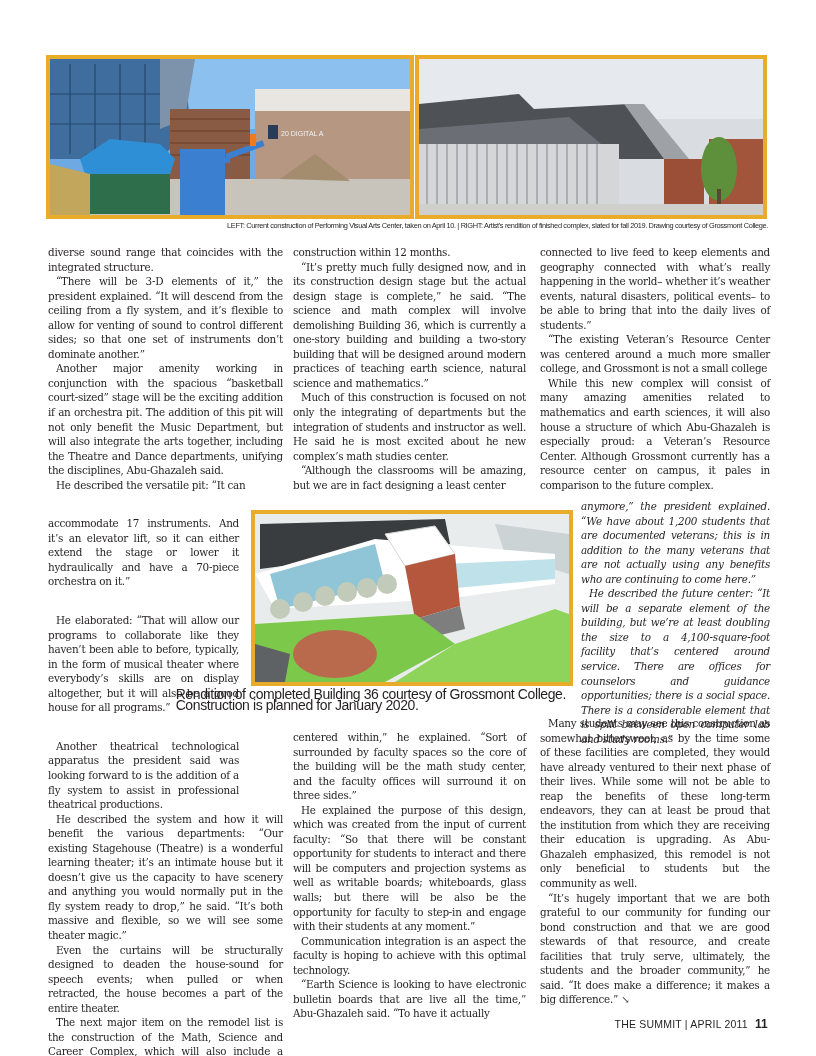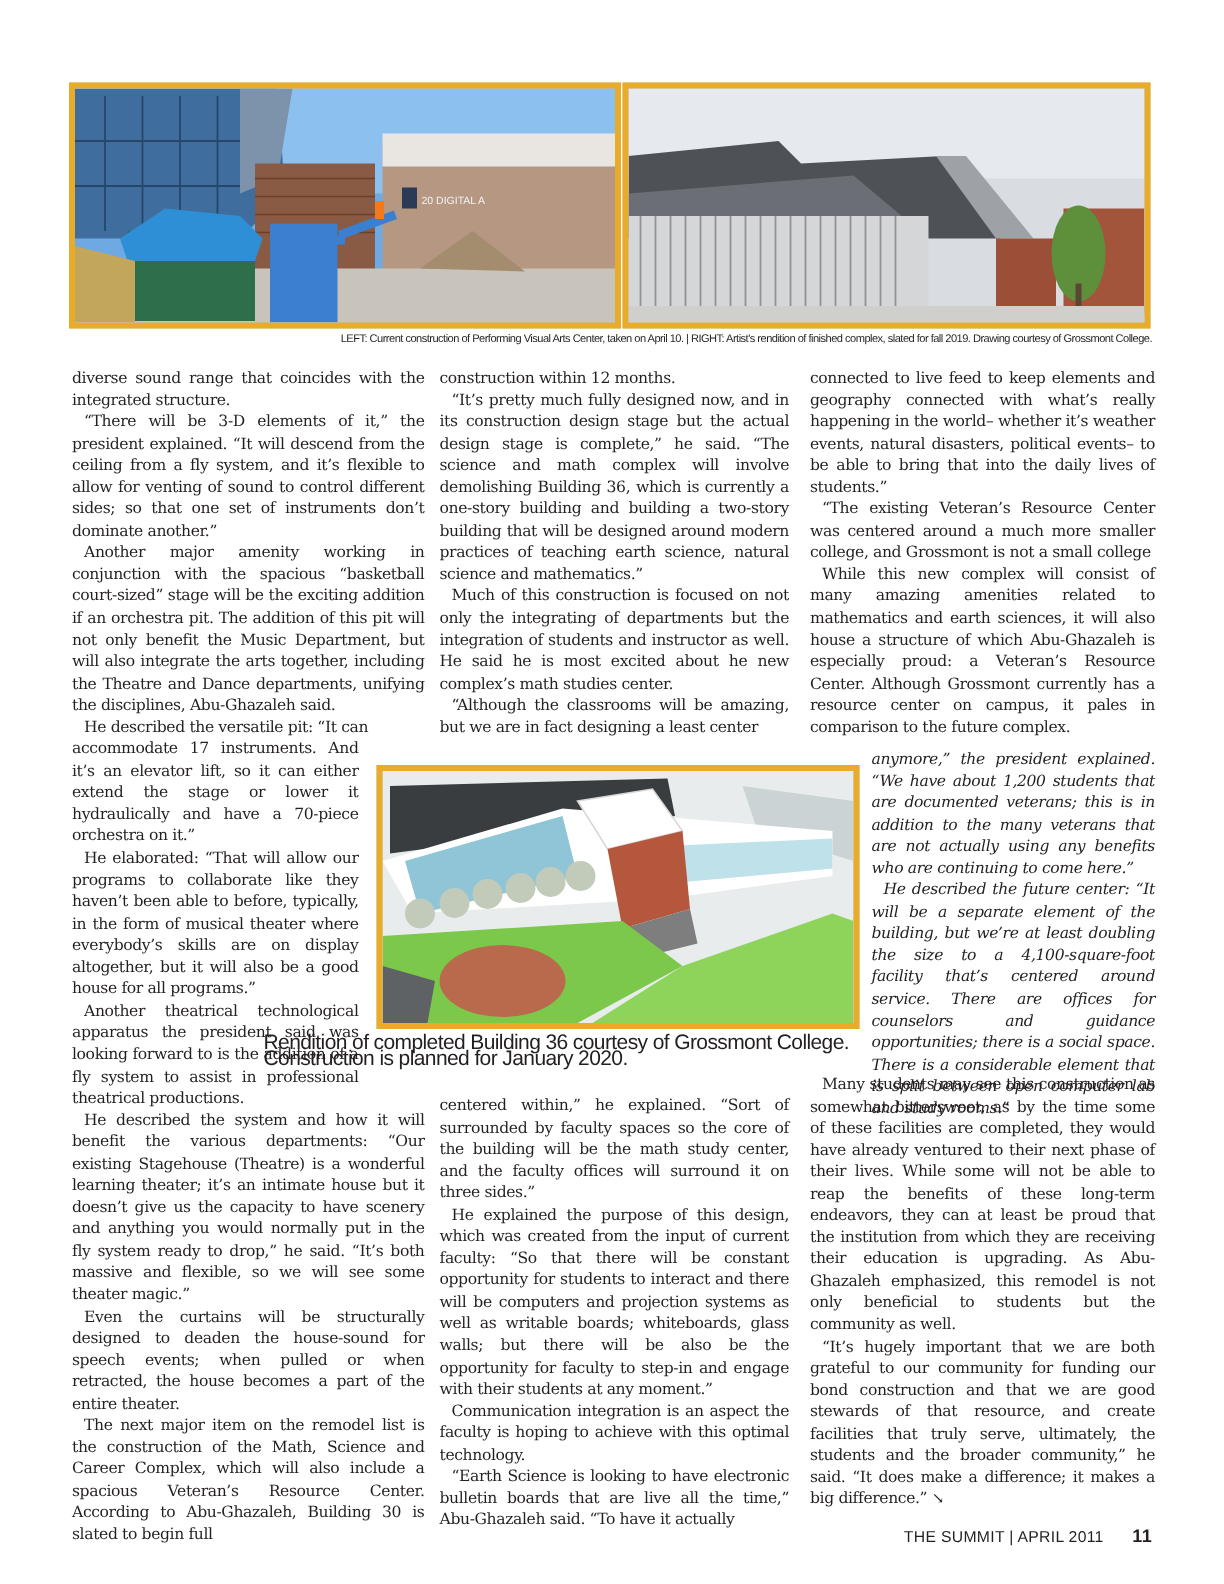--- a/index.html
+++ b/index.html
@@ -15,24 +15,24 @@
   #caption-top { right: 48px; top: 221px; }
   #caption-mid { right: 250px; top: 689px; line-height: 11px; font-size: 14px; letter-spacing: -0.4px; }
 
   .col { position: absolute; font-size: 10.4px; line-height: 14.55px; text-align: justify; letter-spacing: -0.25px; }
   .col p { text-indent: 8px; }
   .col p.noindent { text-indent: 0; }
   #col1 { left: 48px; top: 245px; width: 235px; }
   #col2 { left: 293px; top: 245px; width: 233px; }
   #col3 { left: 540px; top: 245px; width: 230px; }
 
-  .col p.narrow { margin-right: 44px; }
+  .col p.narrow { margin-right: 44px; margin-top: 24px; }
 
   #footer { position: absolute; right: 48px; top: 1017px; font-family: "Liberation Sans", sans-serif; font-size: 10.5px; letter-spacing: 0.2px; color: #231f20; }
-  #footer .page-num { font-weight: bold; font-size: 12px; margin-left: 16px; }
+  #footer .page-num { font-weight: bold; font-size: 12px; margin-left: 4px; }
   .end-mark { font-size: 10px; }
 </style>
 </head>
 <body>
 
 <div id="photo-left" class="photo-frame">
   <svg width="100%" height="100%" viewBox="0 0 360 156" preserveAspectRatio="none">
     <rect x="0" y="0" width="360" height="156" fill="#6ea9e4"></rect>
     <rect x="0" y="0" width="360" height="70" fill="#8cc0ee"></rect>
     <polygon points="0,0 135,0 140,70 110,100 0,100" fill="#3f6e9e"></polygon>

